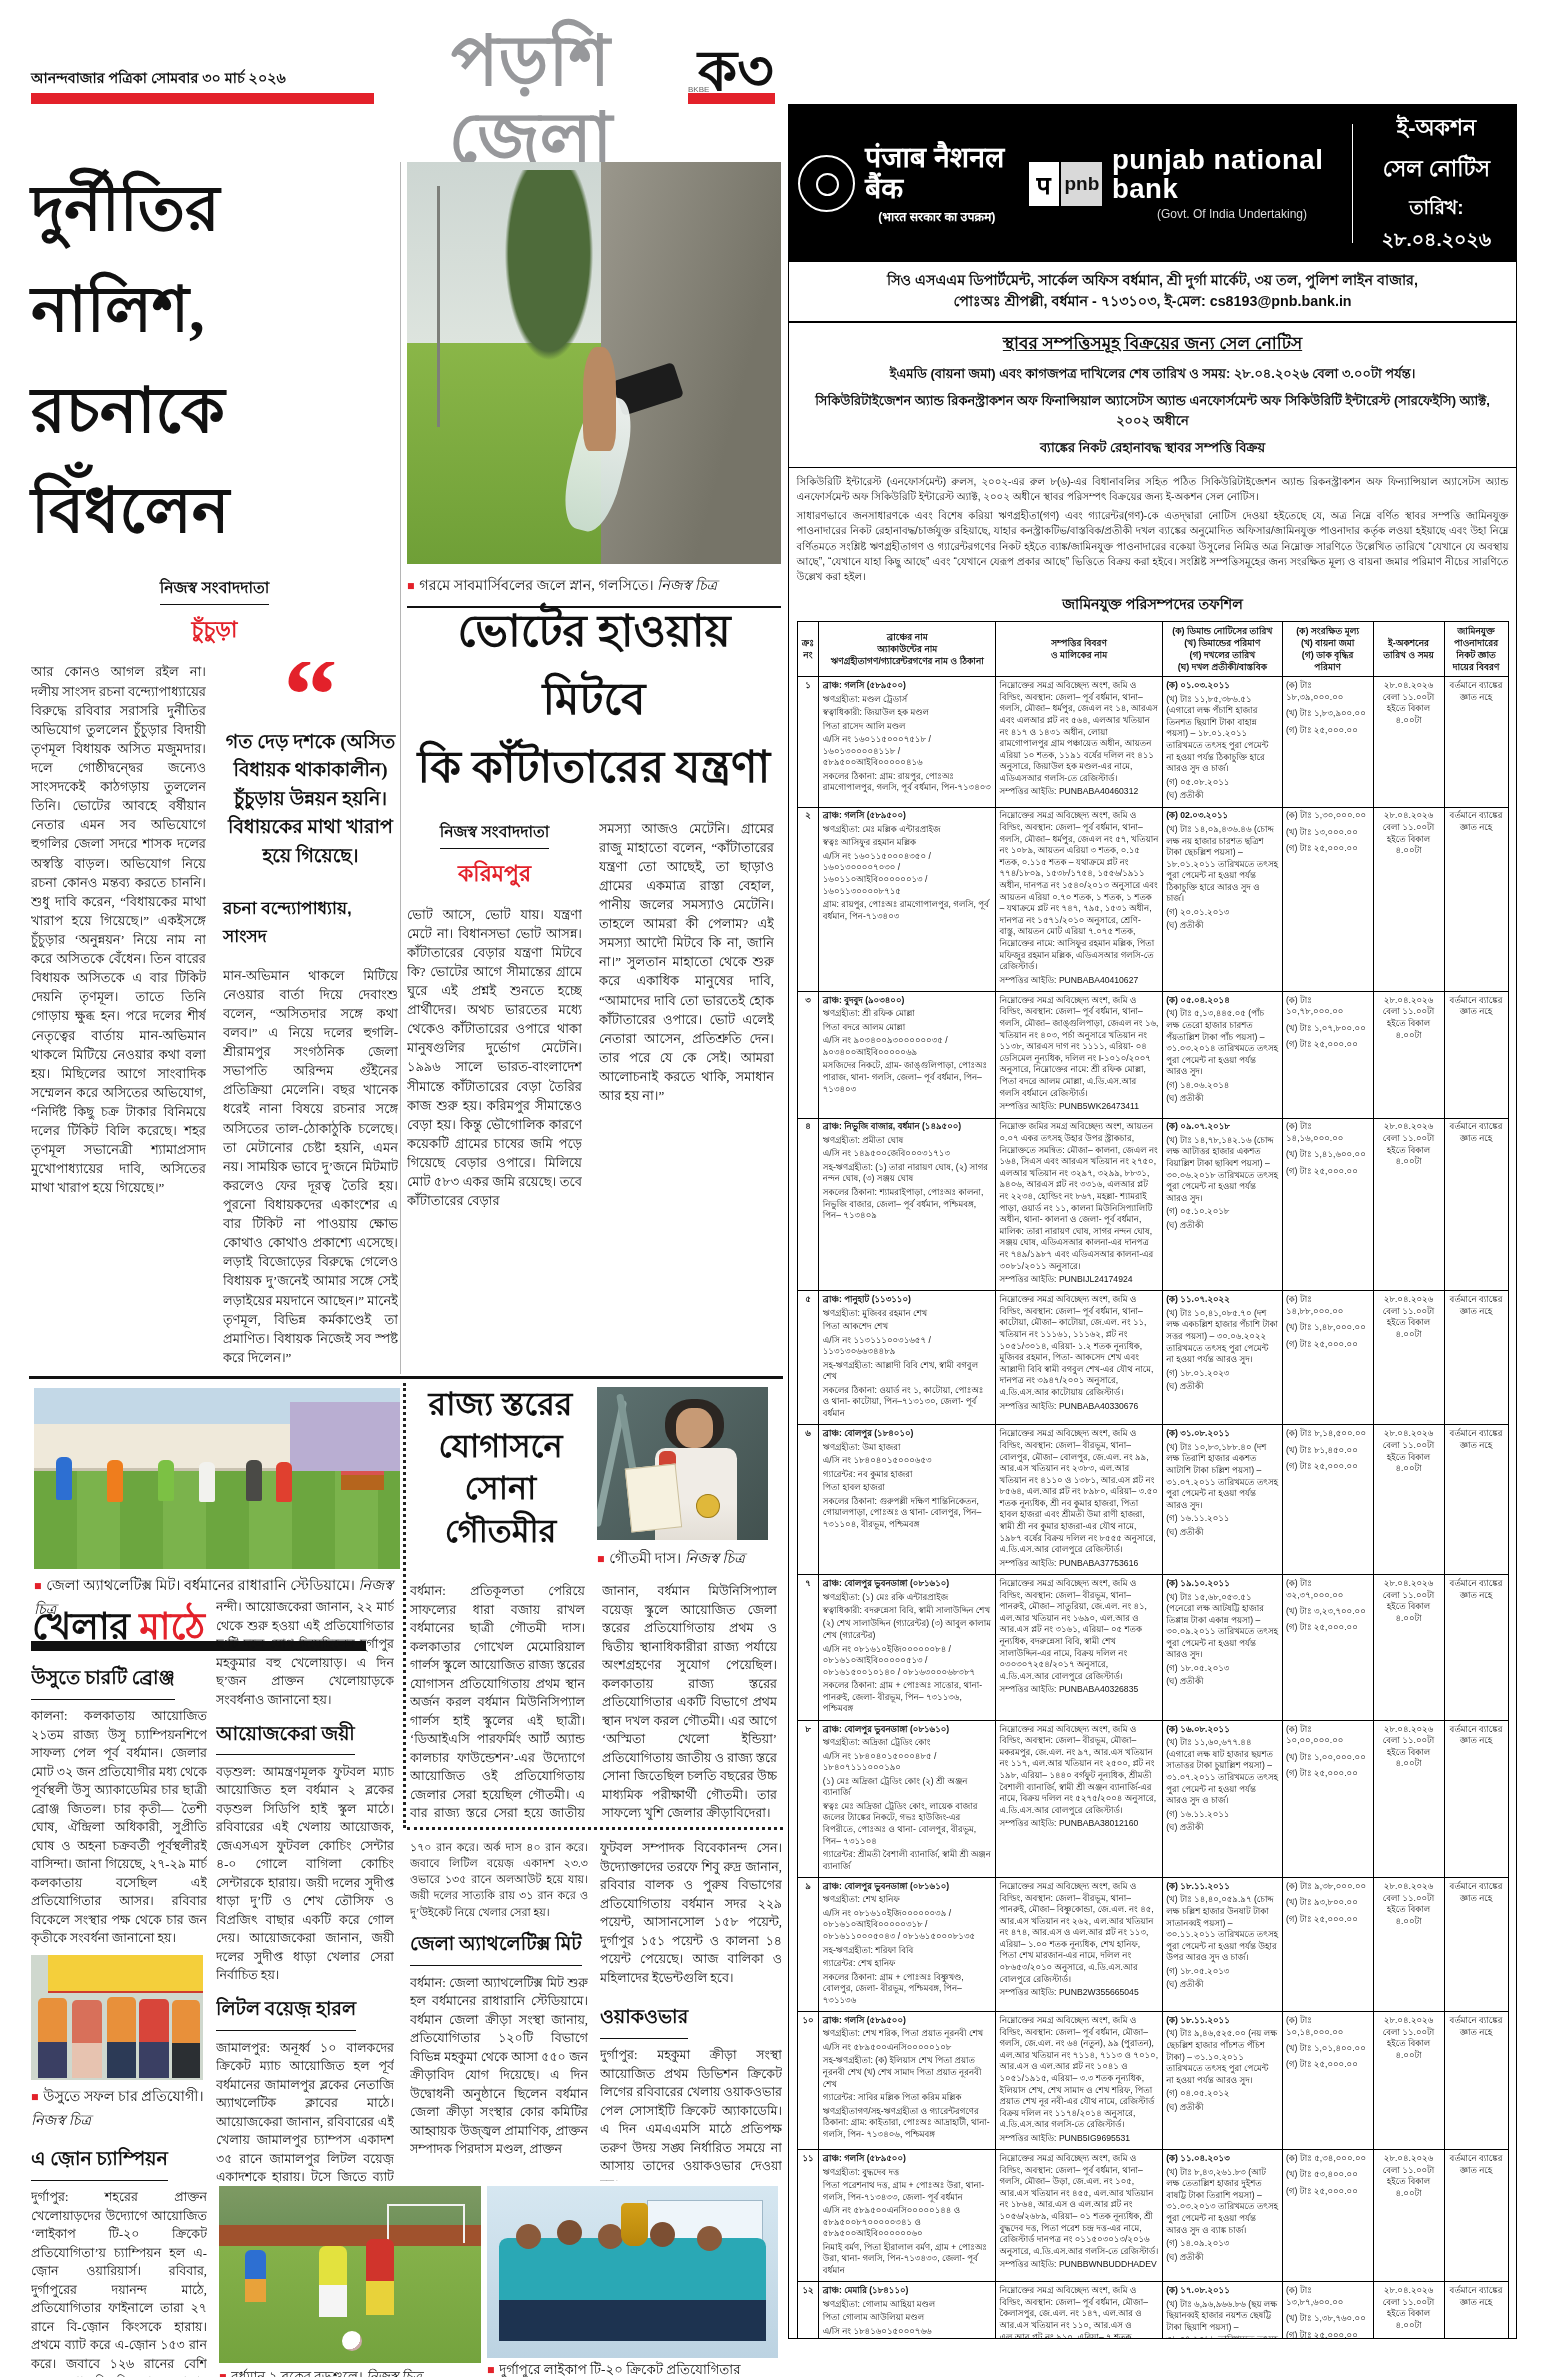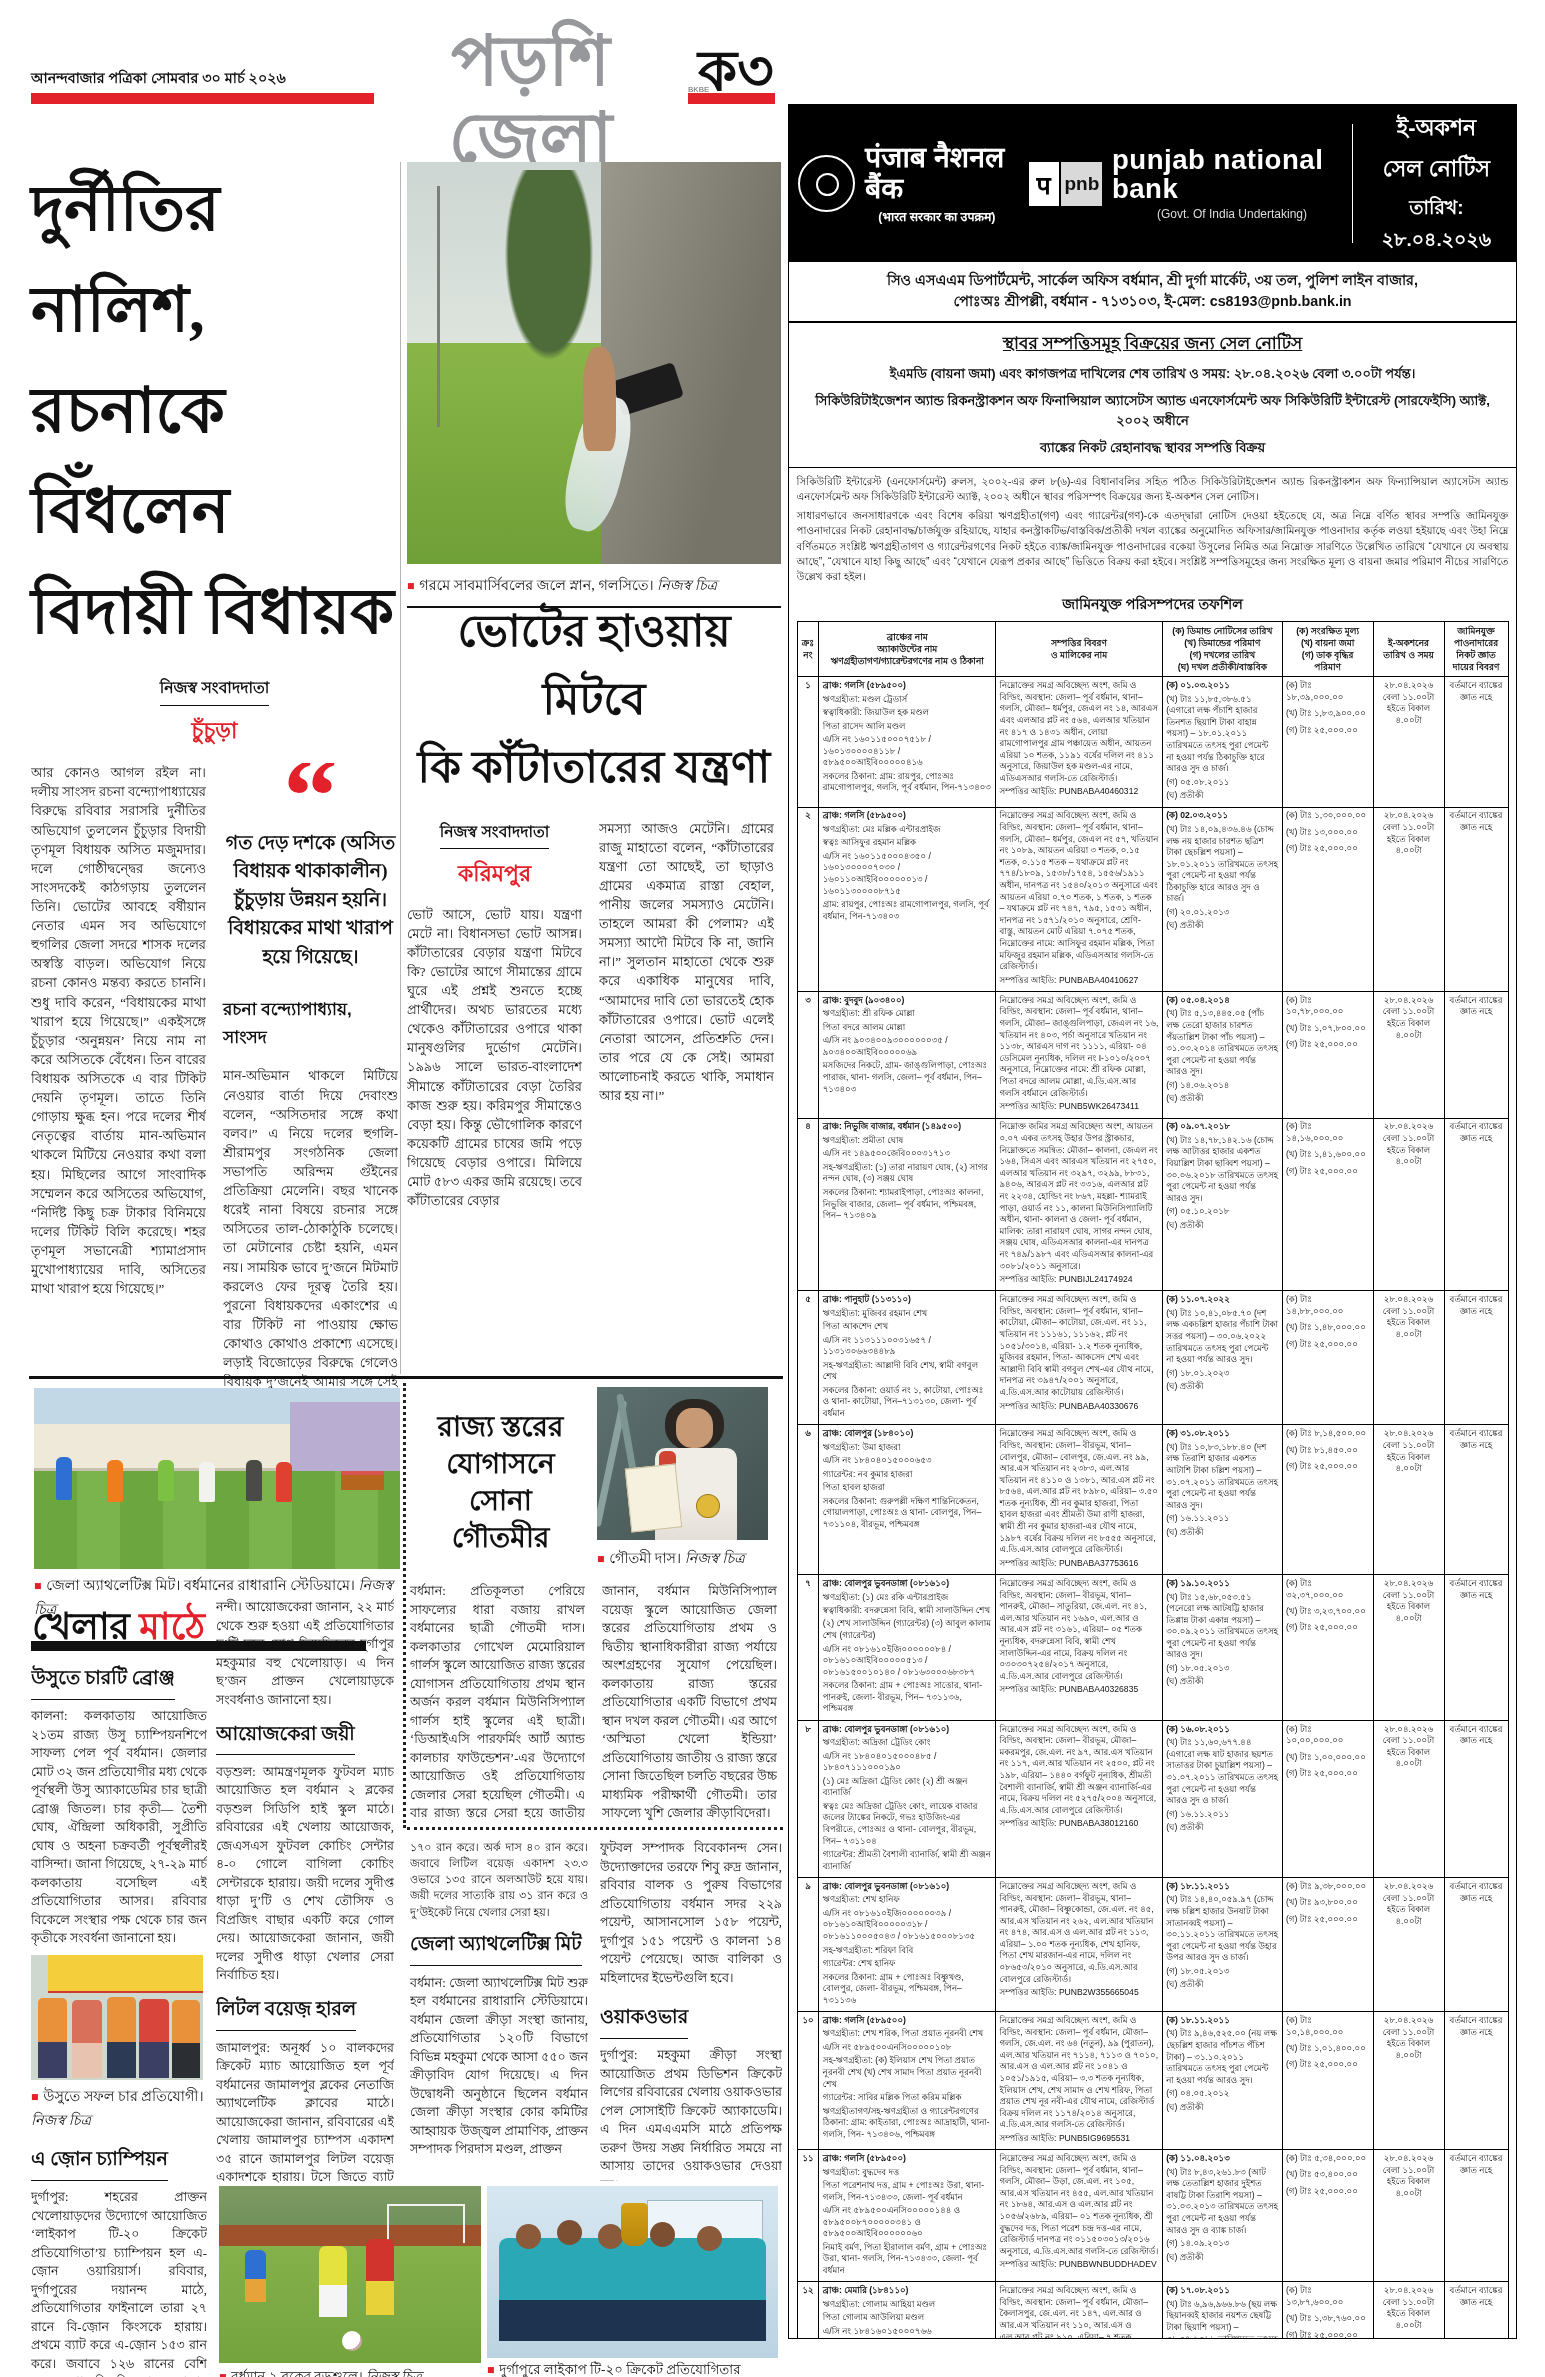--- a/index.html
+++ b/index.html
@@ -78,21 +78,20 @@
   <div class="abs redbar" style="left:31px;width:343px;" data-name="masthead-red-bar-left"></div>
   <div class="abs masthead" data-name="section-masthead">পড়শি জেলা</div>
   <div class="abs redbar" style="left:688px;width:87px;" data-name="masthead-red-bar-right"></div>
   <div class="abs pagelabel" data-name="page-number-label">ক৩</div>
   <div class="abs cornercode" data-name="edition-corner-code">BKBE</div>
 
   <div class="abs lead" data-name="lead-article">
     <div class="lead-headline" data-name="lead-headline">
       <div data-name="lead-headline-line">দুর্নীতির নালিশ,</div>
       <div data-name="lead-headline-line">রচনাকে বিঁধলেন</div>
-      <div data-name="lead-headline-line">বিদায়ী বিধায়ক</div>
     </div>
     <div style="text-align:center;margin-top:12.4px;">
       <span class="byline" data-name="lead-byline">নিজস্ব সংবাদদাতা</span>
       <div class="dateline" data-name="lead-dateline">চুঁচুড়া</div>
     </div>
     <div class="twocol" style="margin-top:13.3px;height:775px;overflow:hidden;">
       <div class="col368 bodytxt clip" style="height:775px;" data-name="lead-body-column-1">আর কোনও আগল রইল না। দলীয় সাংসদ রচনা বন্দ্যোপাধ্যায়ের বিরুদ্ধে রবিবার সরাসরি দুর্নীতির অভিযোগ তুললেন চুঁচুড়ার বিদায়ী তৃণমূল বিধায়ক অসিত মজুমদার। দলে গোষ্ঠীদ্বন্দ্বের জন্যেও সাংসদকেই কাঠগড়ায় তুললেন তিনি। ভোটের আবহে বর্ষীয়ান নেতার এমন সব অভিযোগে হুগলির জেলা সদরে শাসক দলের অস্বস্তি বাড়ল। অভিযোগ নিয়ে রচনা কোনও মন্তব্য করতে চাননি। শুধু দাবি করেন, “বিধায়কের মাথা খারাপ হয়ে গিয়েছে।” একইসঙ্গে চুঁচুড়ার ‘অনুন্নয়ন’ নিয়ে নাম না করে অসিতকে বেঁধেন। তিন বারের বিধায়ক অসিতকে এ বার টিকিট দেয়নি তৃণমূল। তাতে তিনি গোড়ায় ক্ষুব্ধ হন। পরে দলের শীর্ষ নেতৃত্বের বার্তায় মান-অভিমান থাকলে মিটিয়ে নেওয়ার কথা বলা হয়। মিছিলের আগে সাংবাদিক সম্মেলন করে অসিতের অভিযোগ, “নির্দিষ্ট কিছু চক্র টাকার বিনিময়ে দলের টিকিট বিলি করেছে। শহর তৃণমূল সভানেত্রী শ্যামাপ্রসাদ মুখোপাধ্যায়ের দাবি, অসিতের মাথা খারাপ হয়ে গিয়েছে।”</div>
       <div class="col368" data-name="lead-body-column-2">
         <div class="qmark" data-name="quote-icon">“</div>
         <div class="pullquote" data-name="pull-quote">গত দেড় দশকে (অসিত বিধায়ক থাকাকালীন) চুঁচুড়ায় উন্নয়ন হয়নি। বিধায়কের মাথা খারাপ হয়ে গিয়েছে।</div>
@@ -185,21 +184,21 @@
     <div class="subhead" style="margin-top:9.5px;" data-name="organisers-win-headline">আয়োজকেরা জয়ী</div>
     <div class="bodytxt" style="font-size:12.6px;" data-name="organisers-win-body">বড়শুল: আমন্ত্রণমূলক ফুটবল ম্যাচ আয়োজিত হল বর্ধমান ২ ব্লকের বড়শুল সিডিপি হাই স্কুল মাঠে। রবিবারের এই খেলায় আয়োজক, জেএসএস ফুটবল কোচিং সেন্টার ৪-০ গোলে বাগিলা কোচিং সেন্টারকে হারায়। জয়ী দলের সুদীপ্ত ধাড়া দু’টি ও শেখ তৌসিফ ও বিপ্রজিৎ বাছার একটি করে গোল দেয়। আয়োজকেরা জানান, জয়ী দলের সুদীপ্ত ধাড়া খেলার সেরা নির্বাচিত হয়।</div>
     <div class="subhead" style="margin-top:9.5px;" data-name="little-boys-headline">লিটল বয়েজ় হারল</div>
     <div class="bodytxt" style="font-size:12.6px;" data-name="little-boys-body">জামালপুর: অনূর্ধ্ব ১০ বালকদের ক্রিকেট ম্যাচ আয়োজিত হল পূর্ব বর্ধমানের জামালপুর ব্লকের নেতাজি অ্যাথলেটিক ক্লাবের মাঠে। আয়োজকেরা জানান, রবিবারের এই খেলায় জামালপুর চ্যাম্পস একাদশ ৩৫ রানে জামালপুর লিটল বয়েজ় একাদশকে হারায়। টসে জিতে ব্যাট করতে নেমে জামালপুর চ্যাম্পস একাদশ ২৫ ওভারে আট উইকেটে</div>
   </div>
 
   <div class="abs dottedv" style="left:403px;top:1383px;height:445px;" data-name="dotted-column-rule"></div>
   <div class="abs dottedh" style="left:407px;top:1827px;width:376px;" data-name="dotted-row-rule"></div>
 
   <div class="abs" style="left:410px;top:1383px;width:372px;" data-name="yoga-article">
-    <div class="mid-headline" style="width:181px;font-size:28px;line-height:1.32;margin-top:26px;" data-name="yoga-headline">
+    <div class="mid-headline" style="width:181px;font-size:32px;line-height:1.32;" data-name="yoga-headline">
       <div data-name="yoga-headline-line">রাজ্য স্তরের</div>
       <div data-name="yoga-headline-line">যোগাসনে</div>
       <div data-name="yoga-headline-line">সোনা</div>
       <div data-name="yoga-headline-line">গৌতমীর</div>
     </div>
     <div class="photo" style="left:187px;top:3.8px;width:171px;height:153px;" data-name="goutami-photo">
       <div class="layer" style="left:0;top:0;width:100%;height:100%;background:linear-gradient(135deg,#5d7170,#42514f);" data-name="photo-backdrop"></div>
       <div class="layer" style="left:6%;top:8%;width:4%;height:84%;background:#8ba29f;transform:rotate(12deg);border-radius:3.8px;" data-name="photo-grill"></div>
       <div class="layer" style="left:18%;top:4%;width:4%;height:90%;background:#7e9693;transform:rotate(-10deg);border-radius:3.8px;" data-name="photo-grill"></div>
       <div class="layer" style="left:40%;top:8%;width:34%;height:34%;background:#2b2622;border-radius:46%;" data-name="photo-hair"></div>

